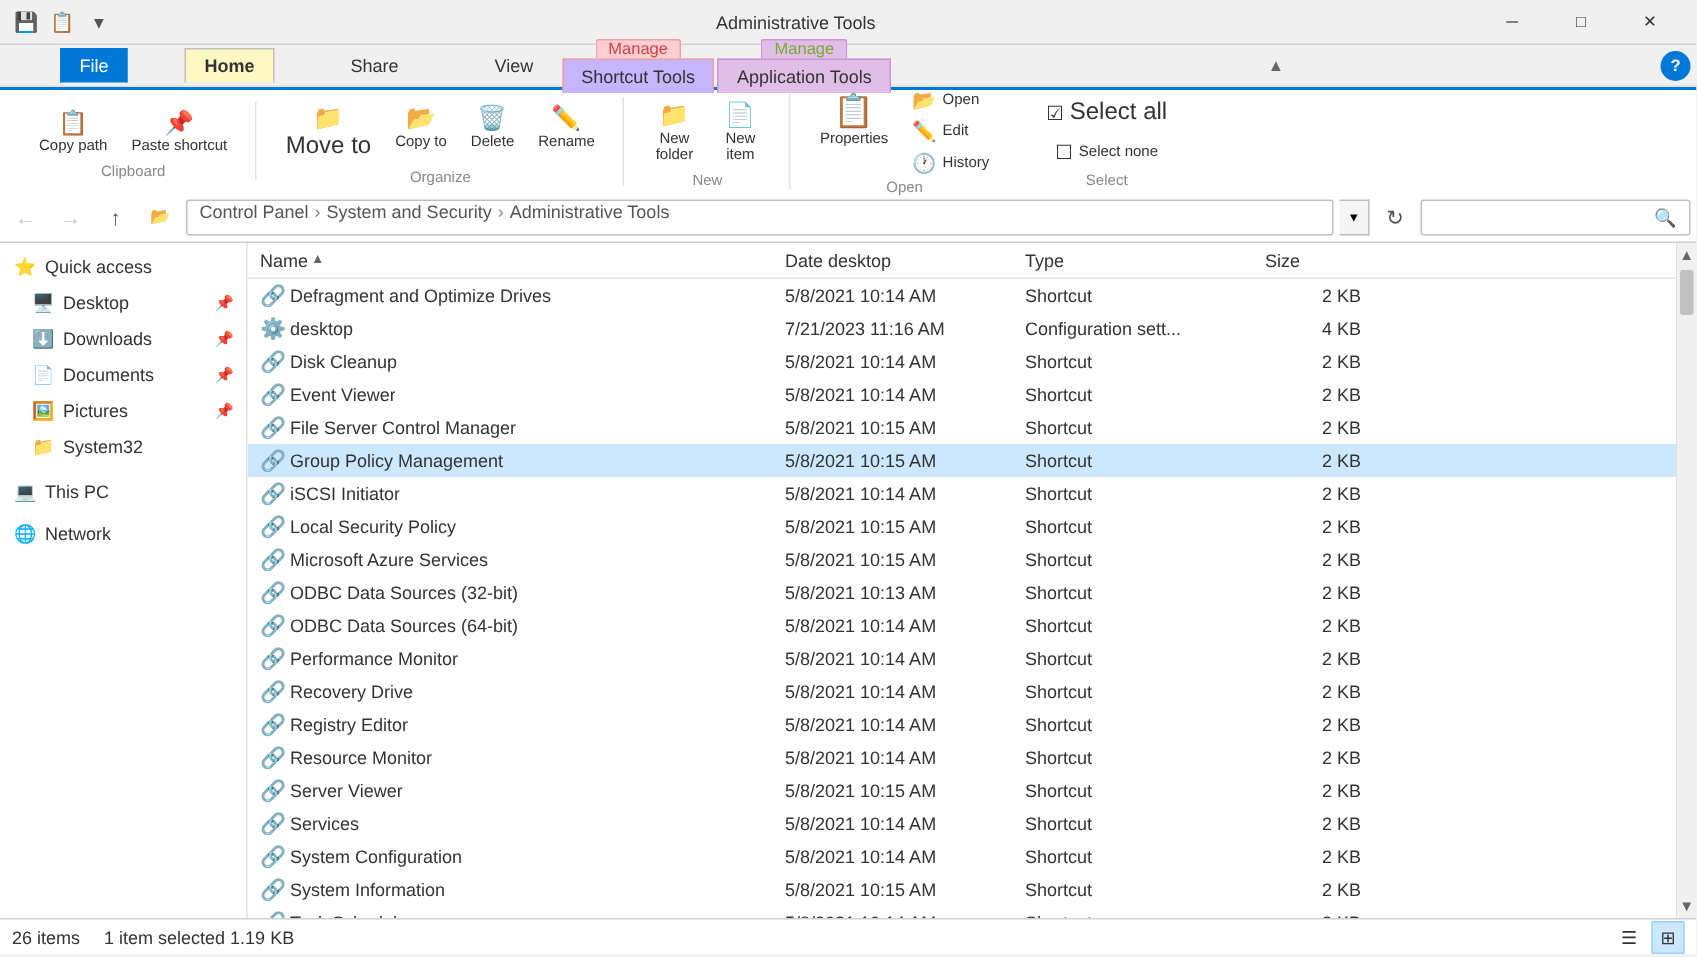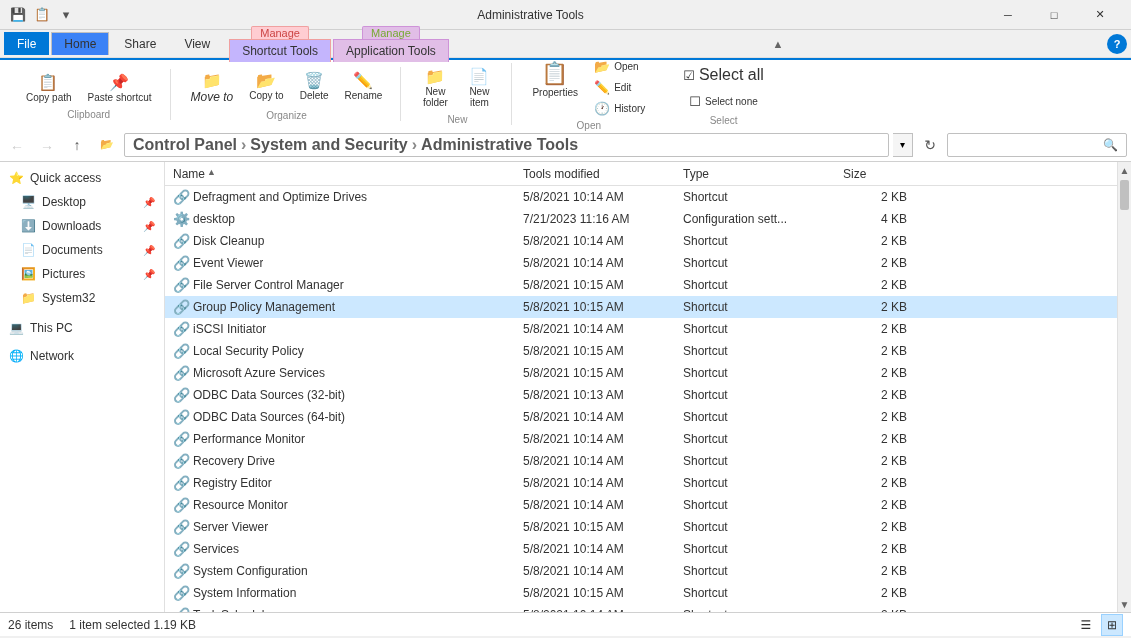--- a/index.html
+++ b/index.html
@@ -3,36 +3,36 @@
   <meta charset="utf-8">
   <style>
     * { margin: 0; padding: 0; box-sizing: border-box; }
     body { font-family: 'Segoe UI', Arial, sans-serif; font-size: 12px; background: #f0f0f0; width: 1131px; height: 638px; overflow: hidden; }
 
     
     .title-bar { height: 30px; background: #f0f0f0; display: flex; align-items: center; padding: 0 8px; border-bottom: 1px solid #d0d0d0; }
     .title-bar-title { flex: 1; text-align: center; font-size: 12px; color: #333; }
     .window-controls { display: flex; gap: 0; }
     .window-btn { width: 46px; height: 30px; display: flex; align-items: center; justify-content: center; font-size: 11px; color: #333; cursor: pointer; }
-    .ribbon-tab { padding: 4px 12px; font-size: 12px; cursor: pointer; border: 1px solid transparent; border-bottom: none; margin-right: 2px; }
+    .ribbon-tab { padding: 4px 12px; font-size: 12px; cursor: pointer; border: 1px solid transparent; border-bottom: none; margin-right: 2px; margin-left: 36px; }
     .ribbon-tab.active-file { background: #0078d7; color: white; border-color: #0078d7; }
-    .ribbon-tab.active { background: #3b82f6; color: #333; border-color: #c0c0c0; }
+    .ribbon-tab.active { background: #fef9c3; color: #333; border-color: #c0c0c0; font-weight: bold; }
     .ribbon-tab:not(.active):not(.active-file) { color: #333; }
     .ribbon-tab.manage-shortcut { background: #c4b5fd; color: #333; border-color: #f0a0a0; }
     .ribbon-tab.manage-app { background: #e1bee7; color: #333; border-color: #ce93d8; }
     .ribbon-content { background: white; border-top: 2px solid #0078d7; height: 70px; display: flex; align-items: center; padding: 4px 8px; gap: 2px; }
     .ribbon-btn { display: flex; flex-direction: column; align-items: center; padding: 4px 6px; cursor: pointer; border-radius: 2px; min-width: 40px; font-size: 10px; color: #333; }
     .help-btn { width: 20px; height: 20px; border-radius: 50%; background: #0078d7; color: white; display: flex; align-items: center; justify-content: center; font-size: 11px; font-weight: bold; margin-left: auto; cursor: pointer; }
     .ribbon-up-btn { margin-left: auto; font-size: 11px; color: #666; cursor: pointer; padding: 2px 6px; }
 
     
     .address-bar { height: 34px; background: white; border-bottom: 1px solid #d0d0d0; display: flex; align-items: center; padding: 0 4px; gap: 4px; }
     .nav-btn { width: 26px; height: 26px; display: flex; align-items: center; justify-content: center; font-size: 14px; color: #555; cursor: pointer; border: 1px solid transparent; border-radius: 2px; }
     .nav-btn.disabled { color: #ccc; cursor: default; }
-    .address-path { flex: 1; height: 24px; border: 1px solid #c0c0c0; border-radius: 2px; display: flex; align-items: center; padding: 0 8px; background: white; font-size: 16px; color: #333; font-weight: bold; }
+    .address-path { flex: 1; height: 24px; border: 1px solid #c0c0c0; border-radius: 2px; display: flex; padding: 0 8px; background: white; font-size: 12px; color: #333; }
     .address-path span { color: #555; }
     .address-path .sep { margin: 0 4px; color: #888; }
     .address-dropdown { width: 20px; height: 24px; border: 1px solid #c0c0c0; border-left: none; display: flex; align-items: center; justify-content: center; cursor: pointer; background: #f5f5f5; font-size: 10px; }
     .refresh-btn { width: 26px; height: 26px; display: flex; align-items: center; justify-content: center; font-size: 14px; color: #555; cursor: pointer; border: 1px solid transparent; border-radius: 2px; }
     .search-box { width: 180px; height: 24px; border: 1px solid #c0c0c0; border-radius: 2px; display: flex; align-items: center; padding: 0 8px; background: white; }
     .search-box input { border: none; outline: none; font-size: 12px; width: 100%; }
     .search-icon { font-size: 12px; color: #888; }
 
     
     .main-layout { display: flex; height: calc(638px - 30px - 28px - 70px - 34px - 24px); }
@@ -134,21 +134,21 @@
             <div style="font-size:16px;">📌</div>
             <div style="font-size:10px; color:#333;">Paste shortcut</div>
           </div>
       </div>
       <div style="font-size:10px; color:#888;">Clipboard</div>
     </div>
     <div style="display:flex; flex-direction:column; align-items:center; border-right:1px solid #e0e0e0; padding:0 12px; gap:2px;">
       <div style="display:flex; gap:4px;">
         <div class="ribbon-btn">
             <div style="font-size:16px;">📁</div>
-            <div style="font-size:12px; color:#333;font-style:italic;">Move to</div>
+            <div style="font-size:16px; color:#333;">Move to</div>
           </div>
         <div class="ribbon-btn">
             <div style="font-size:16px;">📂</div>
             <div style="font-size:10px; color:#333;">Copy to</div>
           </div>
         <div class="ribbon-btn">
             <div style="font-size:16px;">🗑️</div>
             <div style="font-size:10px; color:#333;">Delete</div>
           </div>
         <div class="ribbon-btn">
@@ -277,21 +277,21 @@
 
   <div class="file-list-container">
     <div class="file-list-inner file-list">
 
       <div class="file-list-header">
         <div class="file-col col-name header-sort">
           <span>Name</span>
           <span class="sort-arrow">▲</span>
         </div>
         <div class="file-col col-date header-sort">
-          <span>Tools modified</span>
+          <span>Date desktop</span>
         </div>
         <div class="file-col col-type header-sort">
           <span>Type</span>
         </div>
         <div class="file-col col-size header-sort">
           <span>Size</span>
         </div>
       </div>
 
       <div id="file-rows-container">

